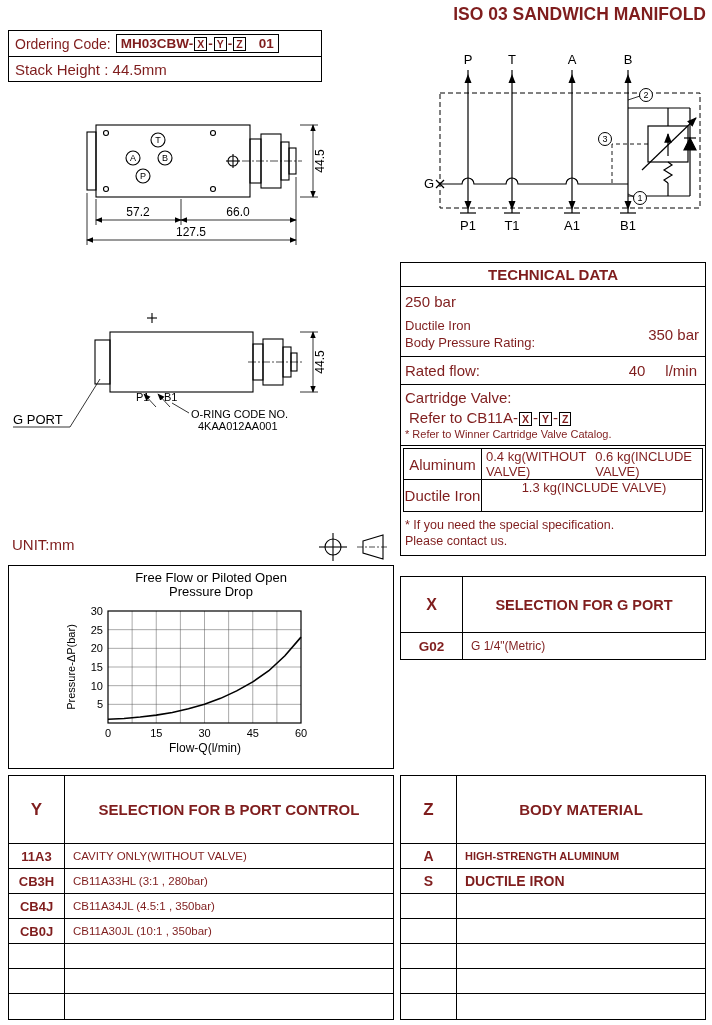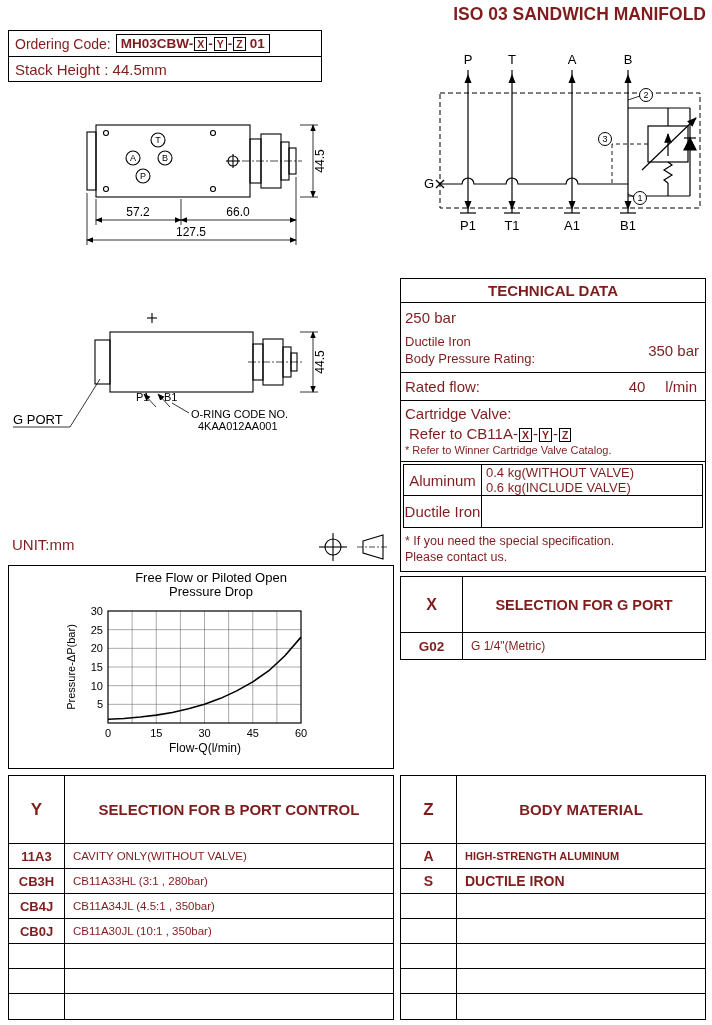--- a/index.html
+++ b/index.html
@@ -12,48 +12,48 @@
              font-size:17.5px;font-weight:bold}
 
   .ordering-box{position:absolute;left:8px;top:30px;width:314px;border:1px solid #000}
   .ord-row1{height:26px;border-bottom:1px solid #000;display:flex;align-items:center;
             padding-left:6px;font-size:14px}
   .ord-row2{height:24px;display:flex;align-items:center;padding-left:6px;font-size:15px}
   .code-frame{border:1px solid #000;margin-left:5px;padding:1px 4px;font-weight:bold;
               display:inline-flex;align-items:center;font-size:13.5px}
   .code-box{display:inline-block;border:1px solid #000;padding:0 2px;margin:0 1px;
             font-weight:bold;font-size:10.5px;line-height:12px}
-  .code-suffix{margin-left:3px}
+  .code-suffix{margin-left:12px}
 
   .drawings-svg{position:absolute;left:8px;top:85px}
   .unit-label{position:absolute;left:12px;top:536px;font-size:15px}
   .circuit-svg{position:absolute;left:400px;top:38px}
 
-  .tech{position:absolute;left:400px;top:278px;width:306px;height:294px;
+  .tech{position:absolute;left:400px;top:262px;width:306px;height:294px;
         border:1px solid #000;overflow:hidden}
   .tech-title{height:24px;border-bottom:1px solid #000;display:flex;align-items:center;
               justify-content:center;font-weight:bold;font-size:15px}
   .tech-pressure{border-bottom:1px solid #000;padding:2px 6px 2px 4px}
   .tp-row1{height:25px;display:flex;align-items:center;justify-content:space-between}
   .tp-row2{height:40px;display:flex;align-items:center;justify-content:space-between}
   .tp-lab{font-size:13px;line-height:17px}
   .tp-val{font-size:15px}
   .tech-flow{height:28px;border-bottom:1px solid #000;display:flex;align-items:center;
              justify-content:space-between;padding:0 8px 0 4px;font-size:15px}
   .flow-right{display:flex;gap:20px}
   .tech-cart{border-bottom:1px solid #000;padding:3px 4px 4px 4px}
   .cart-l1{font-size:15px;line-height:19px}
   .cart-l2{font-size:15px;line-height:21px;padding-left:4px}
   .cart-note{font-size:11px;line-height:13px}
   .weight-table{border:1px solid #000;margin:2px}
   .w-row{display:flex;border-bottom:1px solid #000;height:31px}
   .w-row:last-child{border-bottom:none}
   .w-mat{width:78px;border-right:1px solid #000;display:flex;align-items:center;
          justify-content:center;font-size:15px;text-align:center}
-  .w-vals{flex:1;display:flex;flex-direction:column;justify-content:center;
+  .w-vals{flex:1;display:flex;flex-direction:row;justify-content:center;
           padding-left:4px;font-size:13px;line-height:15px}
   .tech-foot{padding:3px 4px;font-size:12.5px;line-height:16px}
 
   .chart-panel{position:absolute;left:8px;top:565px;width:386px;height:204px;
                border:1px solid #000}
 
   .sel-table{position:absolute;border:1px solid #000;background:#fff}
   .sel-header{display:flex;border-bottom:1px solid #000}
   .cell-code{display:flex;align-items:center;justify-content:center;
              border-right:1px solid #000;font-weight:bold}
@@ -314,20 +314,21 @@
       <div class="w-row">
         <div class="w-mat">Aluminum</div>
         <div class="w-vals">
           <div>0.4 kg(WITHOUT VALVE)</div>
           <div>0.6 kg(INCLUDE VALVE)</div>
         </div>
       </div>
       <div class="w-row">
         <div class="w-mat">Ductile Iron</div>
         <div class="w-vals">
+          <div>1.3 kg(INCLUDE VALVE)</div>
         </div>
       </div>
     </div>
     <div class="tech-foot">
       <div>* If you need the special specification.</div>
       <div>Please contact us.</div>
     </div>
   </div>
 
   <div class="chart-panel">

